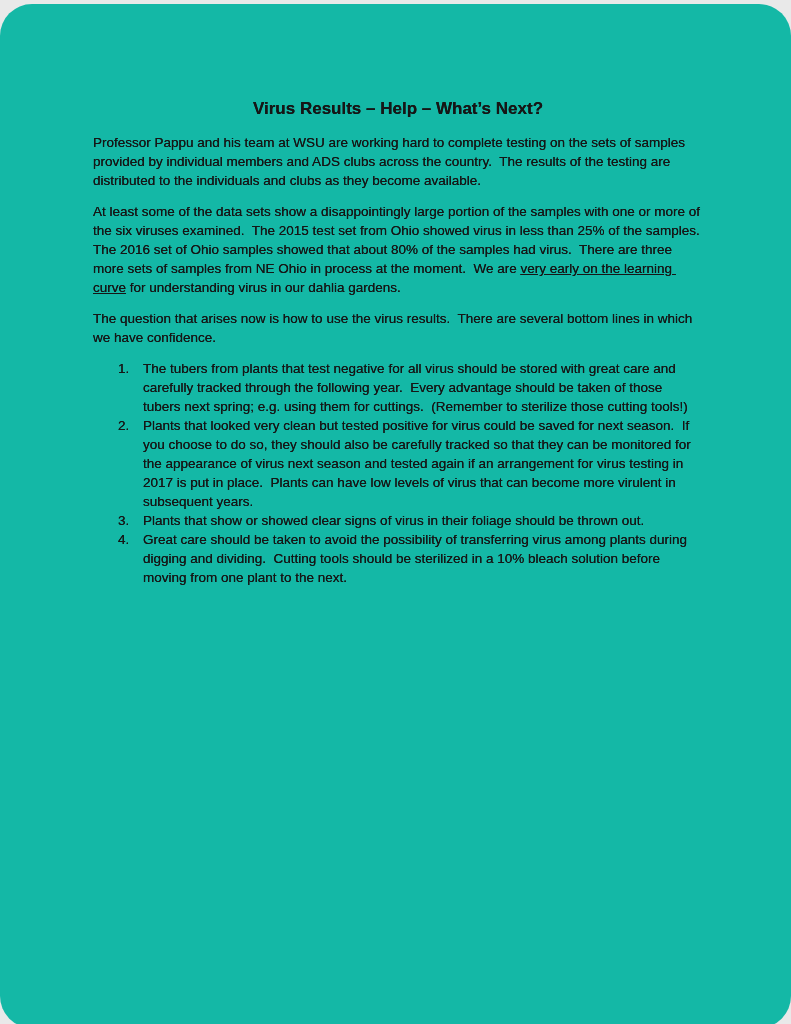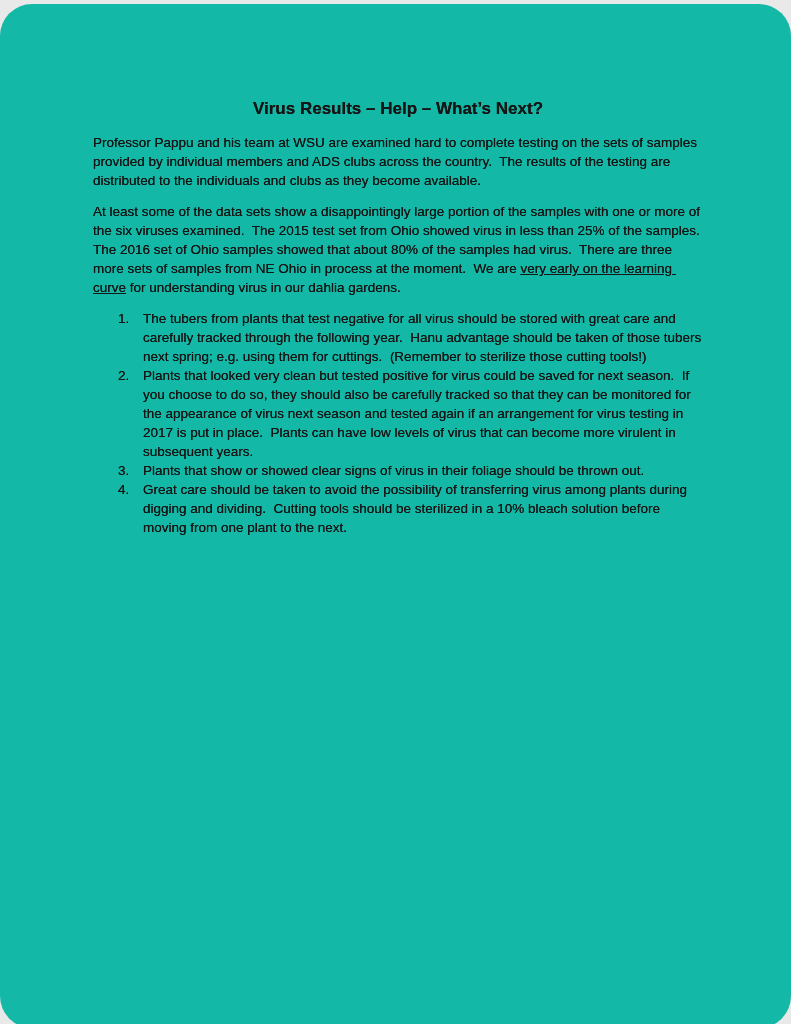--- a/index.html
+++ b/index.html
@@ -62,29 +62,30 @@
   }
 </style>
 </head>
 <body>
 
 <div class="doc-page">
   <div class="content">
 
     <div class="doc-title">Virus Results – Help – What’s Next?</div>
 
-    <p class="para">Professor Pappu and his team at WSU are examined hard to complete testing on the sets of samples provided by individual members and ADS clubs across the country.  The results of the testing are distributed to the individuals and clubs as they become available.</p>
+    <p class="para">Professor Pappu and his team at WSU are working hard to complete testing on the sets of samples provided by individual members and ADS clubs across the country.  The results of the testing are distributed to the individuals and clubs as they become available.</p>
 
     <p class="para"><span>At least some of the data sets show a disappointingly large portion of the samples with one or more of the six viruses examined.  The 2015 test set from Ohio showed virus in less than 25% of the samples.  The 2016 set of Ohio samples showed that about 80% of the samples had virus.  There are three more sets of samples from NE Ohio in process at the moment.  We are </span><span class="underlined">very early on the learning curve</span><span> for understanding virus in our dahlia gardens.</span></p>
 
+    <p class="para para-question">The question that arises now is how to use the virus results.  There are several bottom lines in which we have confidence.</p>
 
     <div class="numbered-list">
       <div class="list-item">
         <span class="list-number">1.</span>
-        <span class="list-text">The tubers from plants that test negative for all virus should be stored with great care and carefully tracked through the following year.  Hanu advantage should be taken of those tubers next spring; e.g. using them for cuttings.  (Remember to sterilize those cutting tools!)</span>
+        <span class="list-text">The tubers from plants that test negative for all virus should be stored with great care and carefully tracked through the following year.  Every advantage should be taken of those tubers next spring; e.g. using them for cuttings.  (Remember to sterilize those cutting tools!)</span>
       </div>
       <div class="list-item">
         <span class="list-number">2.</span>
         <span class="list-text">Plants that looked very clean but tested positive for virus could be saved for next season.  If you choose to do so, they should also be carefully tracked so that they can be monitored for the appearance of virus next season and tested again if an arrangement for virus testing in 2017 is put in place.  Plants can have low levels of virus that can become more virulent in subsequent years.</span>
       </div>
       <div class="list-item">
         <span class="list-number">3.</span>
         <span class="list-text">Plants that show or showed clear signs of virus in their foliage should be thrown out.</span>
       </div>
       <div class="list-item">

